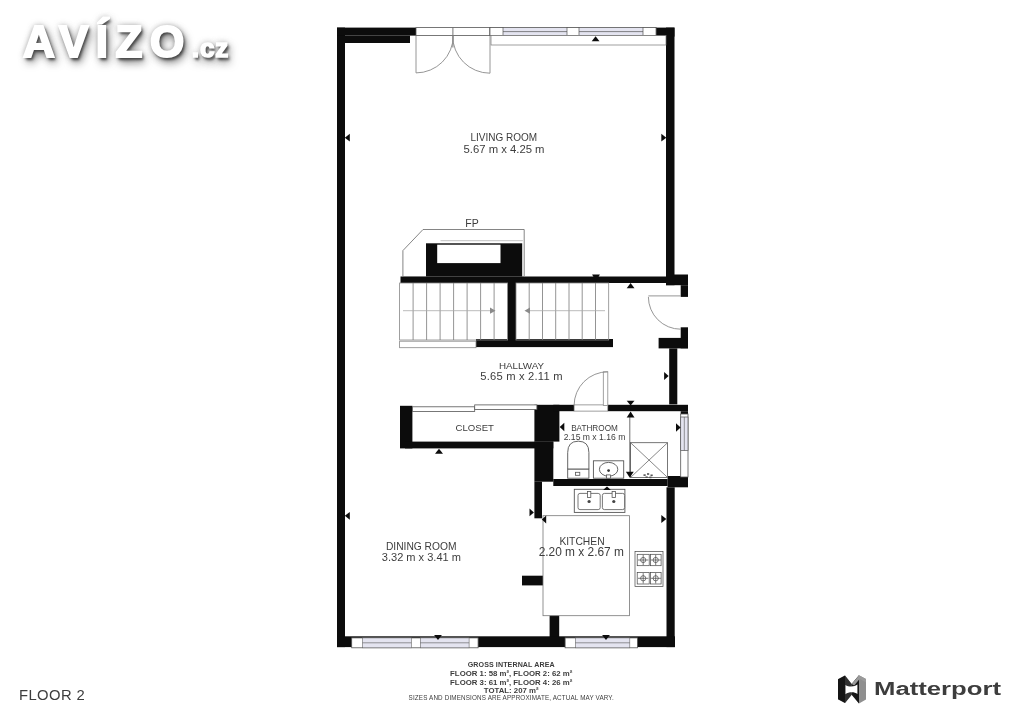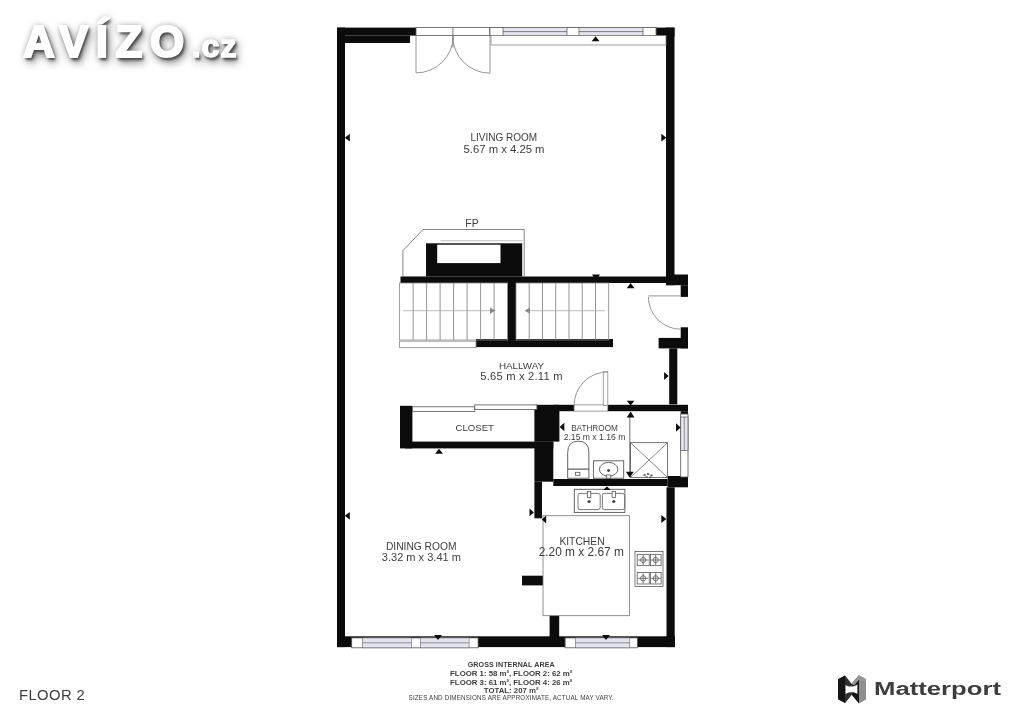--- a/index.html
+++ b/index.html
@@ -1,21 +1,21 @@
 <!DOCTYPE html>
 <html><head>
 <meta charset="utf-8">
 <style>
   html,body{margin:0;padding:0;background:#fff;width:1024px;height:725px;overflow:hidden;}
   *{box-sizing:border-box;}
   body{font-family:"Liberation Sans",sans-serif;position:relative;}
   #avizo{position:absolute;left:23px;top:20px;font-weight:bold;color:#fff;
     font-size:44px;letter-spacing:7.5px;line-height:1;-webkit-text-stroke:2.2px #fff;
     text-shadow:2px 3px 3px rgba(70,70,70,1), 3px 5px 9px rgba(95,95,95,0.95), 1px 1px 2px rgba(85,85,85,0.9), 0 0 6px rgba(130,130,130,0.8);}
-  #avizo .cz{font-size:32px;letter-spacing:1px;margin-top:14px;-webkit-text-stroke:1.6px #fff;}
+  #avizo .cz{font-size:26px;letter-spacing:1px;margin-top:14px;-webkit-text-stroke:1.6px #fff;}
   svg{position:absolute;left:0;top:0;}
   text{font-family:"Liberation Sans",sans-serif;fill:#3d3d3d;}
 </style>
 </head>
 <body>
 <div id="avizo">AVÍZO<span class="cz">.cz</span></div>
 <svg id="plan" width="1024" height="725" viewBox="0 0 1024 725">
 <g id="walls" fill="#0c0c0c" stroke="none">
   <rect x="337" y="27.6" width="8" height="619.5"></rect>
   <rect x="337" y="27.6" width="79" height="8"></rect>

